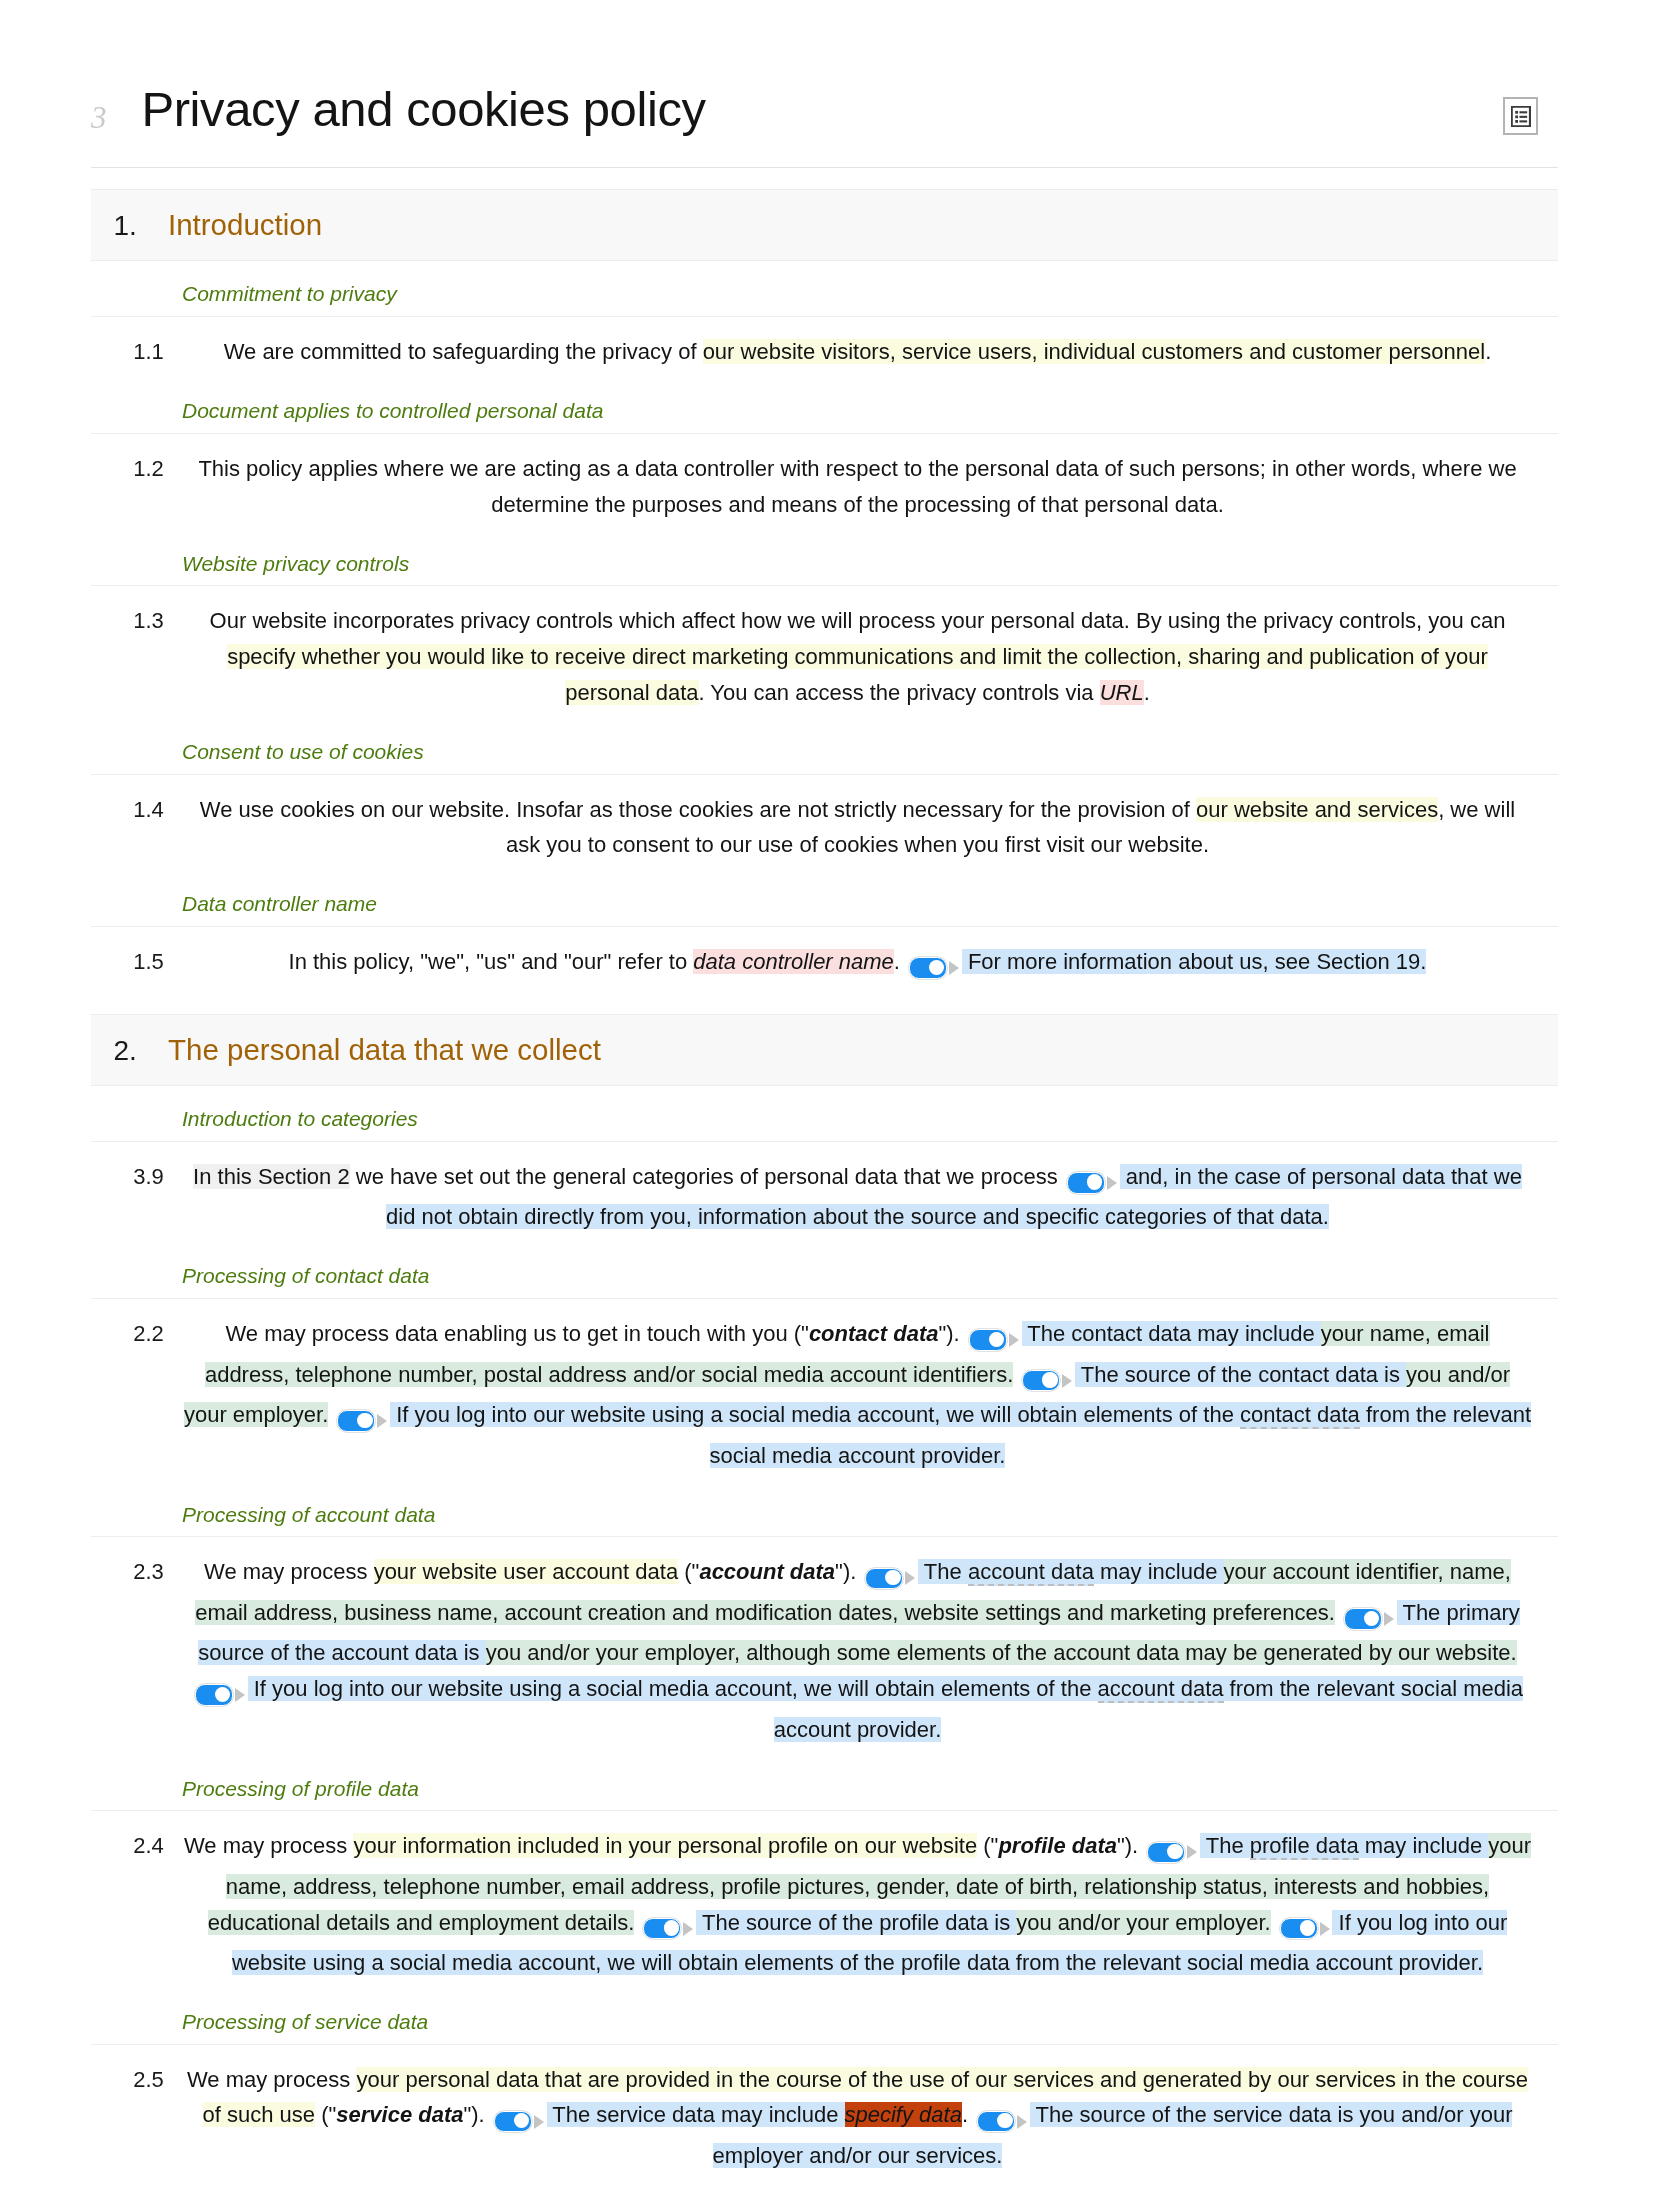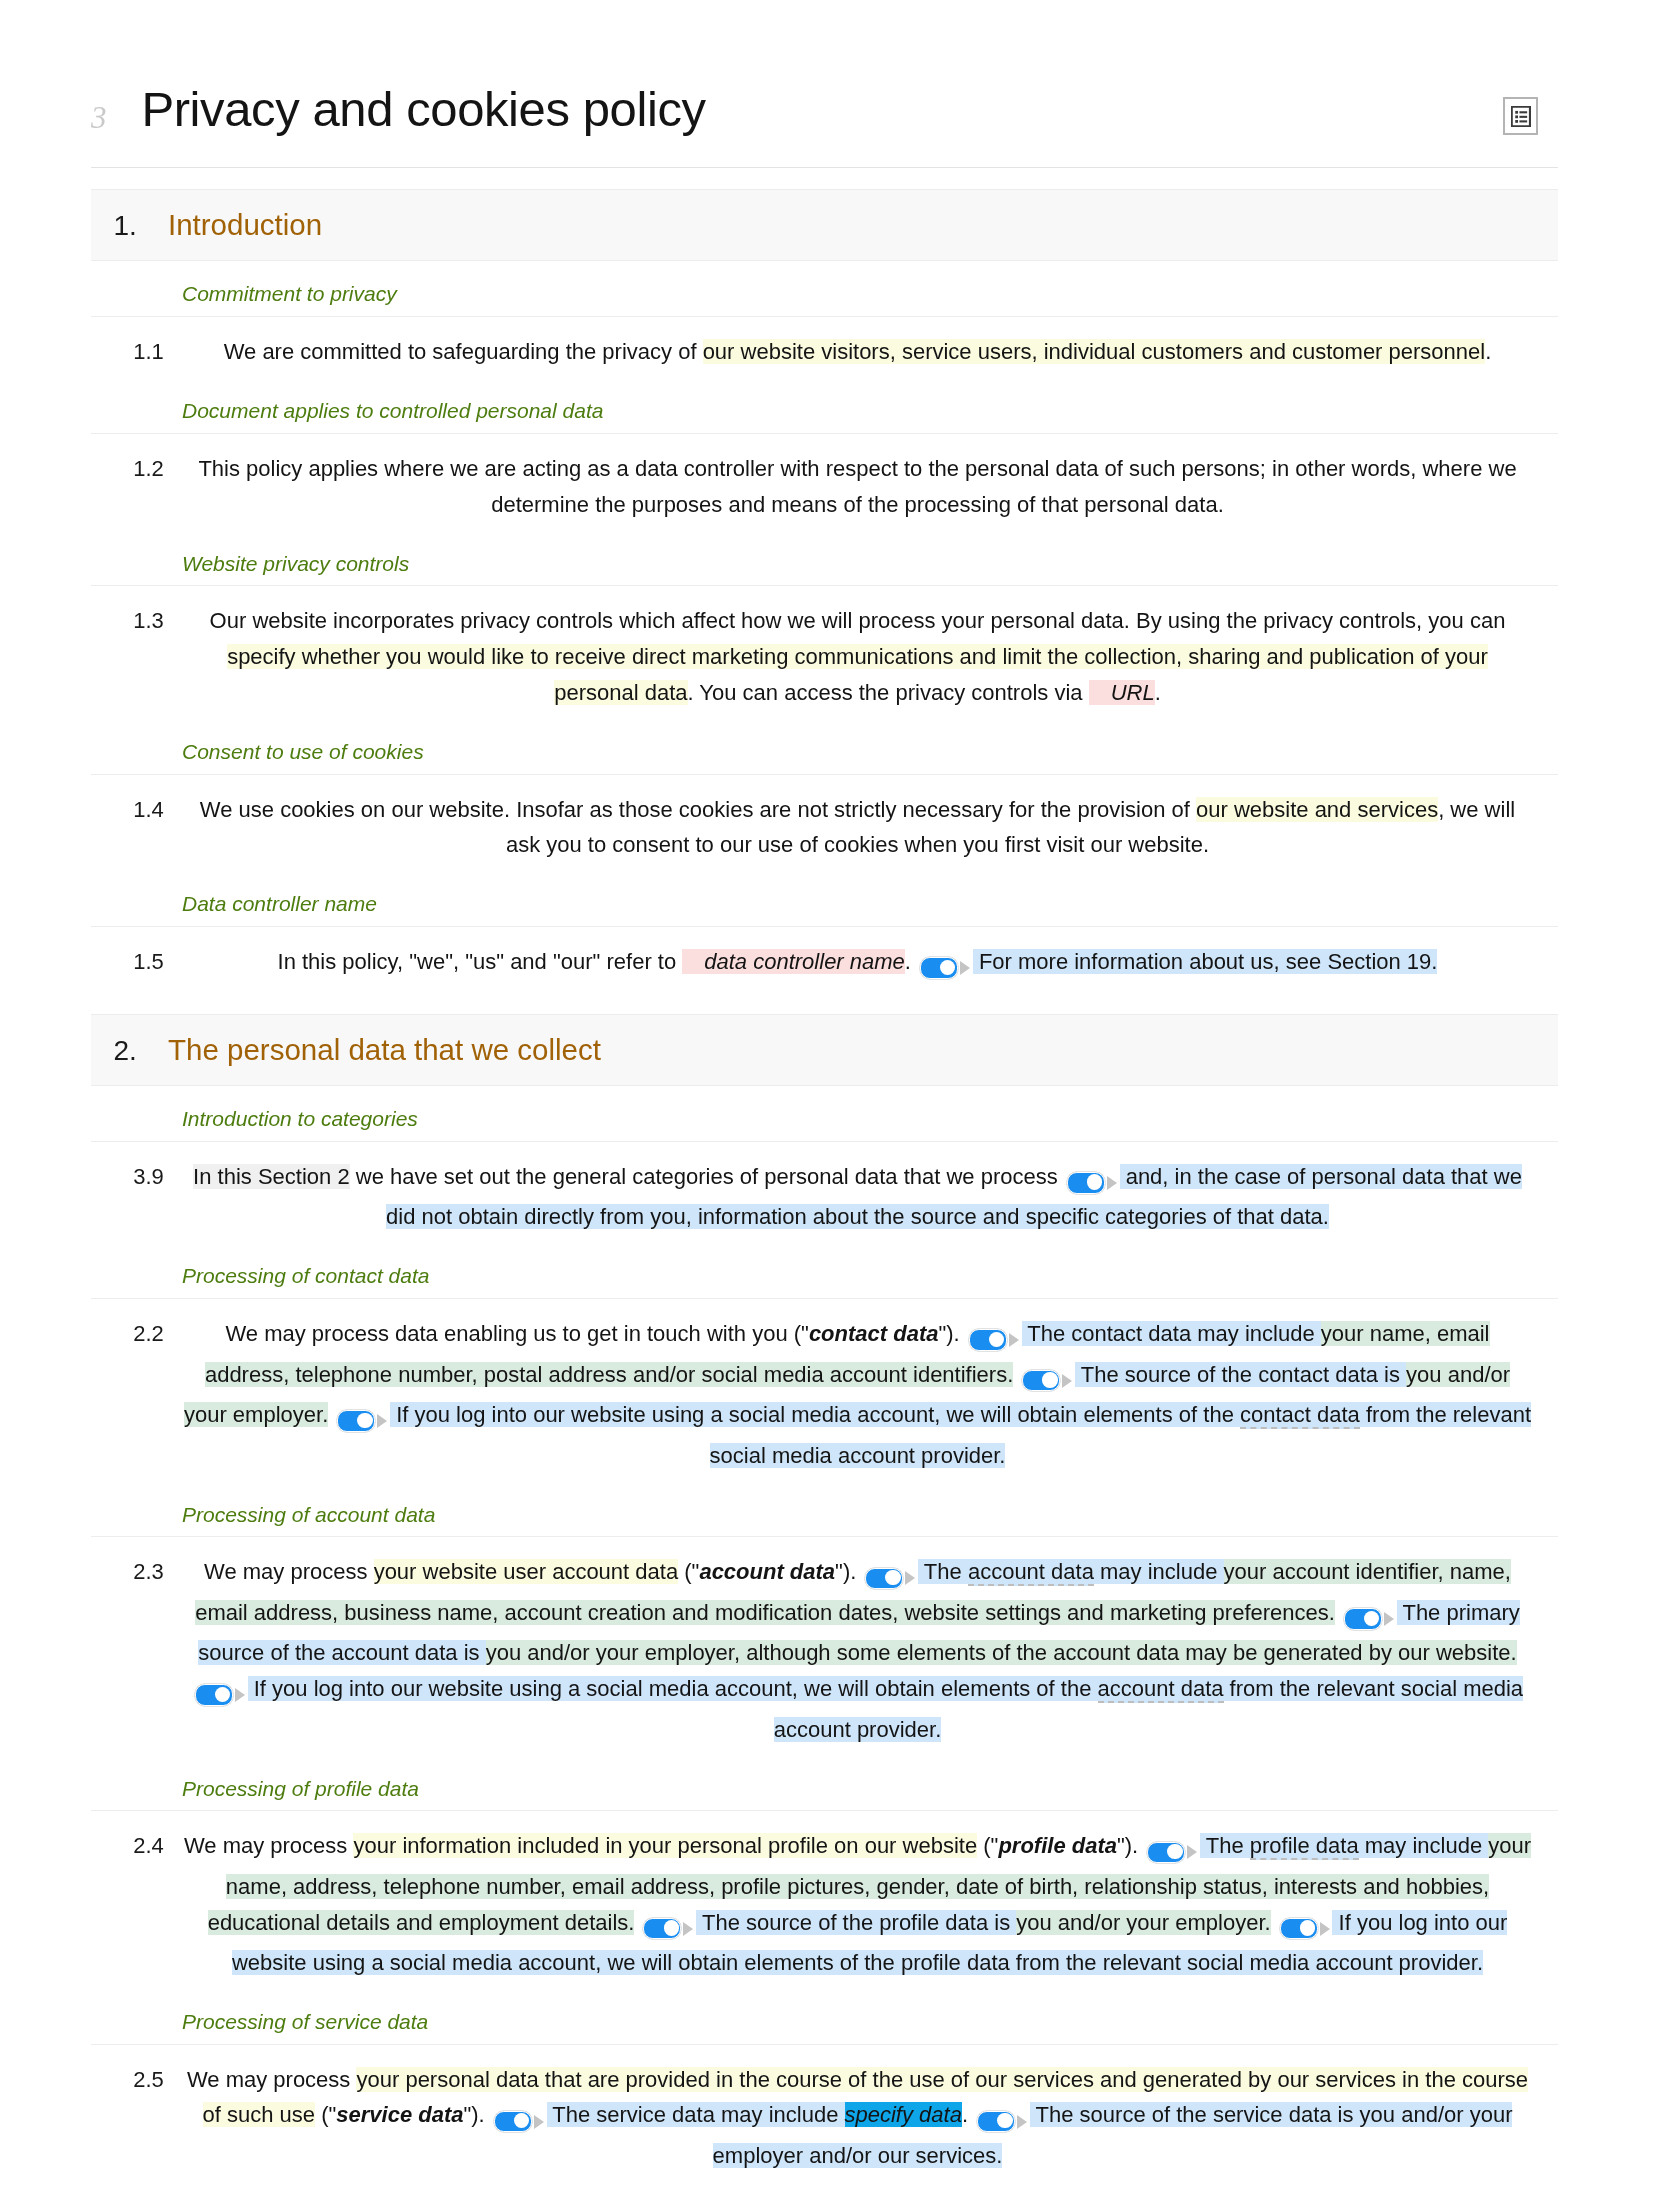--- a/index.html
+++ b/index.html
@@ -121,23 +121,23 @@
     font-size: 22px;
     line-height: 1.62;
     color: #141414;
     max-width: 1351px;
   }
 
   
   .hl-yellow { background: #fbfbdf; }
   .hl-green  { background: #d9eade; }
   .hl-blue   { background: #cfe6fa; }
-  .hl-pink   { background: #fbdede; padding-left: 22px; }
+  .hl-pink   { background: #fbdede; }
   .hl-grey   { background: #f0f0f0; }
-  .hl-lav    { background: #0ea5e9; }
+  .hl-lav    { background: #c2410c; }
 
   .ph { font-style: italic; }
   .bold-term { font-weight: bold; font-style: italic; }
   .dashed { border-bottom: 2.1px dashed #bdbdbd; }
 
   
   .toggle-wrap {
     display: inline-block;
     vertical-align: -4.9px;
     white-space: nowrap;

